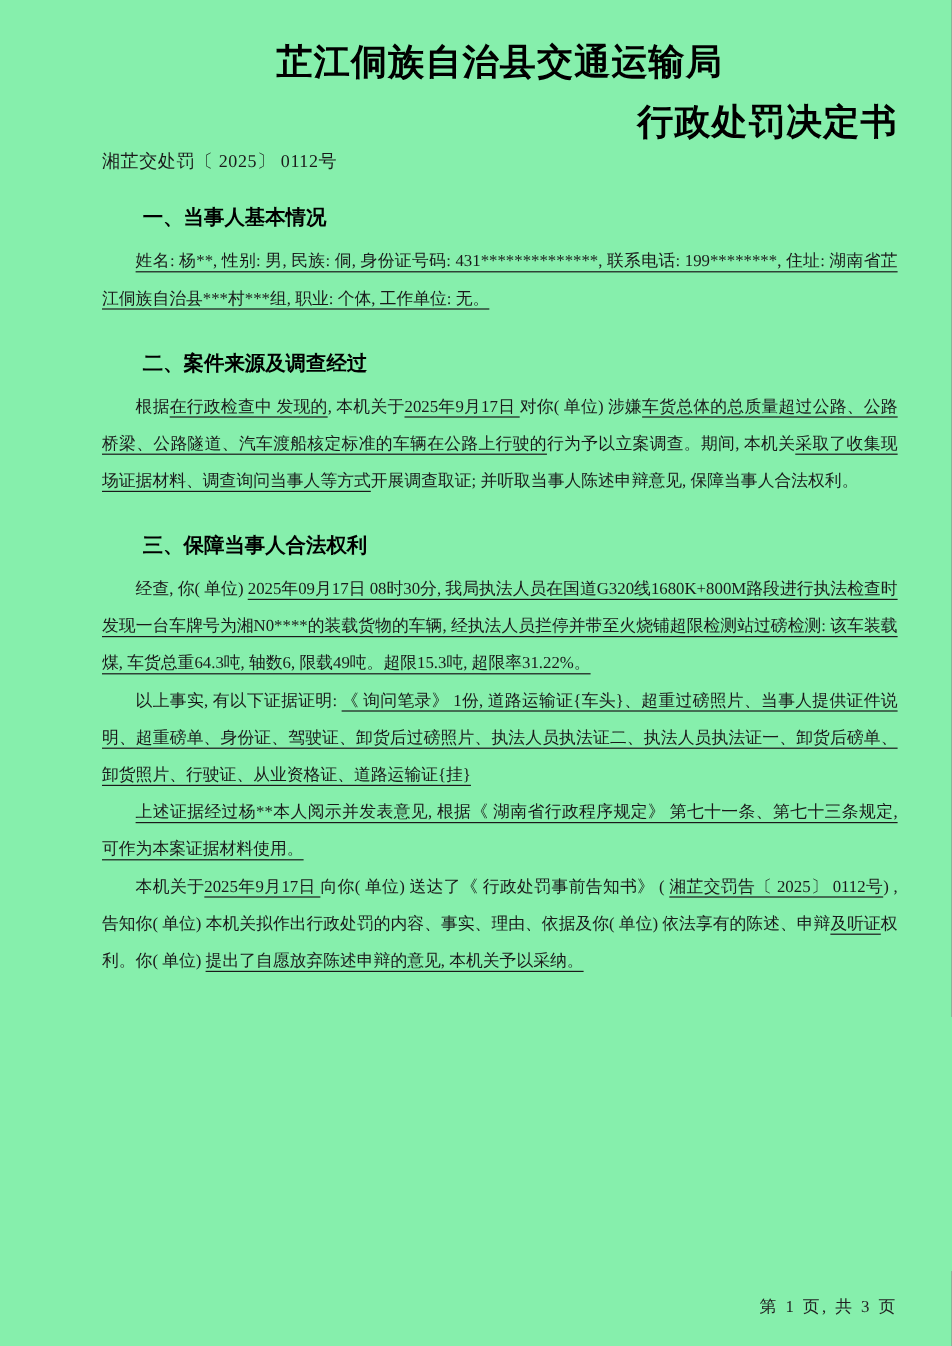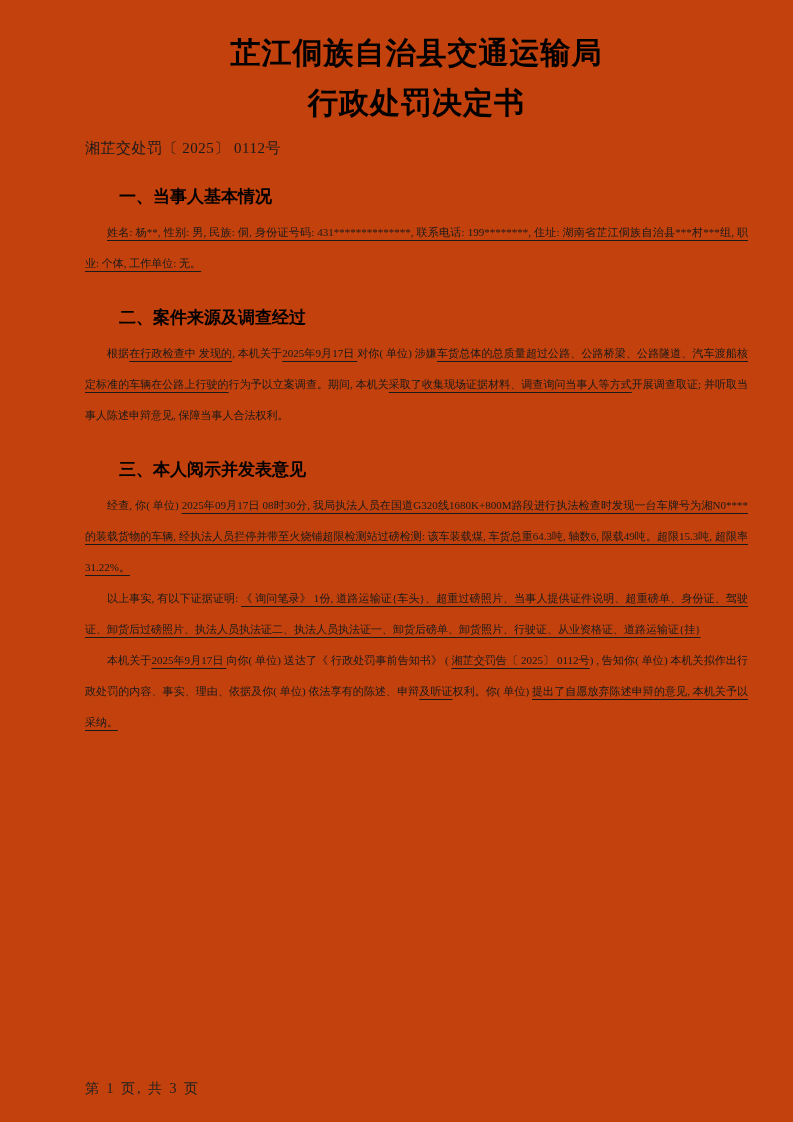--- a/index.html
+++ b/index.html
@@ -1,52 +1,52 @@
 <!DOCTYPE html>
 <html><head>
 <meta charset="utf-8">
 <style>
   html,body{margin:0;padding:0;background:#888;}
   .page{
-    width:793px;height:1122px;background:#c2410c;color:#111;
+    width:793px;height:1122px;background:#86efac;color:#111;
     position:relative;box-sizing:border-box;
     padding:34px 45px 0 85px;
     font-family:"Liberation Serif","DejaVu Serif",serif;
     overflow:hidden;
   }
   .title{
     font-family:"DejaVu Sans","Liberation Sans",sans-serif;
     font-weight:900;font-size:30px;line-height:1.25;
     text-align:center;color:#000;letter-spacing:1px;
     margin:0 0 12px 0;
   }
-  .title.second{margin-bottom:18px;}
+  .title.second{margin-bottom:4px;text-align:right;}
   .doc-number{
     font-size:15px;color:#1a1a1a;
     margin:0 2px 10px 0;letter-spacing:.5px;
   }
   .sec-heading{
     font-family:"DejaVu Sans","Liberation Sans",sans-serif;
     font-weight:700;font-size:17px;color:#000;
     margin:23px 0 5px 0;text-indent:2em;line-height:31px;
   }
   .sec-heading.extra-gap{margin-top:18px;}
   p.body{
-    font-size:11px;line-height:31px;color:#1a1a1a;
+    font-size:14px;line-height:31px;color:#1a1a1a;
     text-align:justify;text-indent:2em;margin:0;
     word-break:break-all;
   }
   .u{
     text-decoration:underline;
     text-underline-offset:4px;
     text-decoration-thickness:1px;
   }
   .page-footer{
     position:absolute;left:85px;right:45px;bottom:24px;
-    text-align:left;font-size:14px;color:#222;letter-spacing:2px;
+    text-align:right;font-size:14px;color:#222;letter-spacing:2px;
   }
 </style>
 </head>
 <body>
 
 <div class="page">
 
   <h1 class="title">芷江侗族自治县交通运输局</h1>
   <h1 class="title second">行政处罚决定书</h1>
 
@@ -55,26 +55,29 @@
   <h2 class="sec-heading"><span>一、当事人基本情况</span></h2>
   <p class="body">
     <span class="u">姓名: 杨**, 性别: 男, 民族: 侗, 身份证号码: 431**************, 联系电话: 199********, 住址: 湖南省芷江侗族自治县***村***组, 职业: 个体, 工作单位: 无。</span>
   </p>
 
   <h2 class="sec-heading"><span>二、案件来源及调查经过</span></h2>
   <p class="body">
     <span>根据</span><span class="u">在行政检查中 发现的</span><span>, 本机关于</span><span class="u">2025年9月17日 </span><span>对你( 单位) 涉嫌</span><span class="u">车货总体的总质量超过公路、公路桥梁、公路隧道、汽车渡船核定标准的车辆在公路上行驶的</span><span>行为予以立案调查。期间, 本机关</span><span class="u">采取了收集现场证据材料、调查询问当事人等方式</span><span>开展调查取证; 并听取当事人陈述申辩意见, 保障当事人合法权利。</span>
   </p>
 
-  <h2 class="sec-heading"><span>三、本人阅示并发表意见</span></h2>
+  <h2 class="sec-heading"><span>三、保障当事人合法权利</span></h2>
   <p class="body">
     <span>经查, 你( 单位) </span><span class="u">2025年09月17日 08时30分, 我局执法人员在国道G320线1680K+800M路段进行执法检查时发现一台车牌号为湘N0****的装载货物的车辆, 经执法人员拦停并带至火烧铺超限检测站过磅检测: 该车装载煤, 车货总重64.3吨, 轴数6, 限载49吨。超限15.3吨, 超限率31.22%。</span>
   </p>
   <p class="body">
     <span>以上事实, 有以下证据证明: </span><span class="u">《 询问笔录》 1份, 道路运输证{车头}、超重过磅照片、当事人提供证件说明、超重磅单、身份证、驾驶证、卸货后过磅照片、执法人员执法证二、执法人员执法证一、卸货后磅单、卸货照片、行驶证、从业资格证、道路运输证{挂}</span>
+  </p>
+  <p class="body">
+    <span class="u">上述证据经过杨**本人阅示并发表意见, 根据《 湖南省行政程序规定》 第七十一条、第七十三条规定, 可作为本案证据材料使用。</span>
   </p>
 
   <p class="body">
     <span>本机关于</span><span class="u">2025年9月17日 </span><span>向你( 单位) 送达了《 行政处罚事前告知书》 ( </span><span class="u">湘芷交罚告〔 2025〕 0112号</span><span>) , 告知你( 单位) 本机关拟作出行政处罚的内容、事实、理由、依据及你( 单位) 依法享有的陈述、申辩</span><span class="u">及听证</span><span>权利。你( 单位) </span><span class="u">提出了自愿放弃陈述申辩的意见, 本机关予以采纳。</span>
   </p>
 
 
   <div class="page-footer">第 1 页, 共 3 页</div>
 </div>
 

